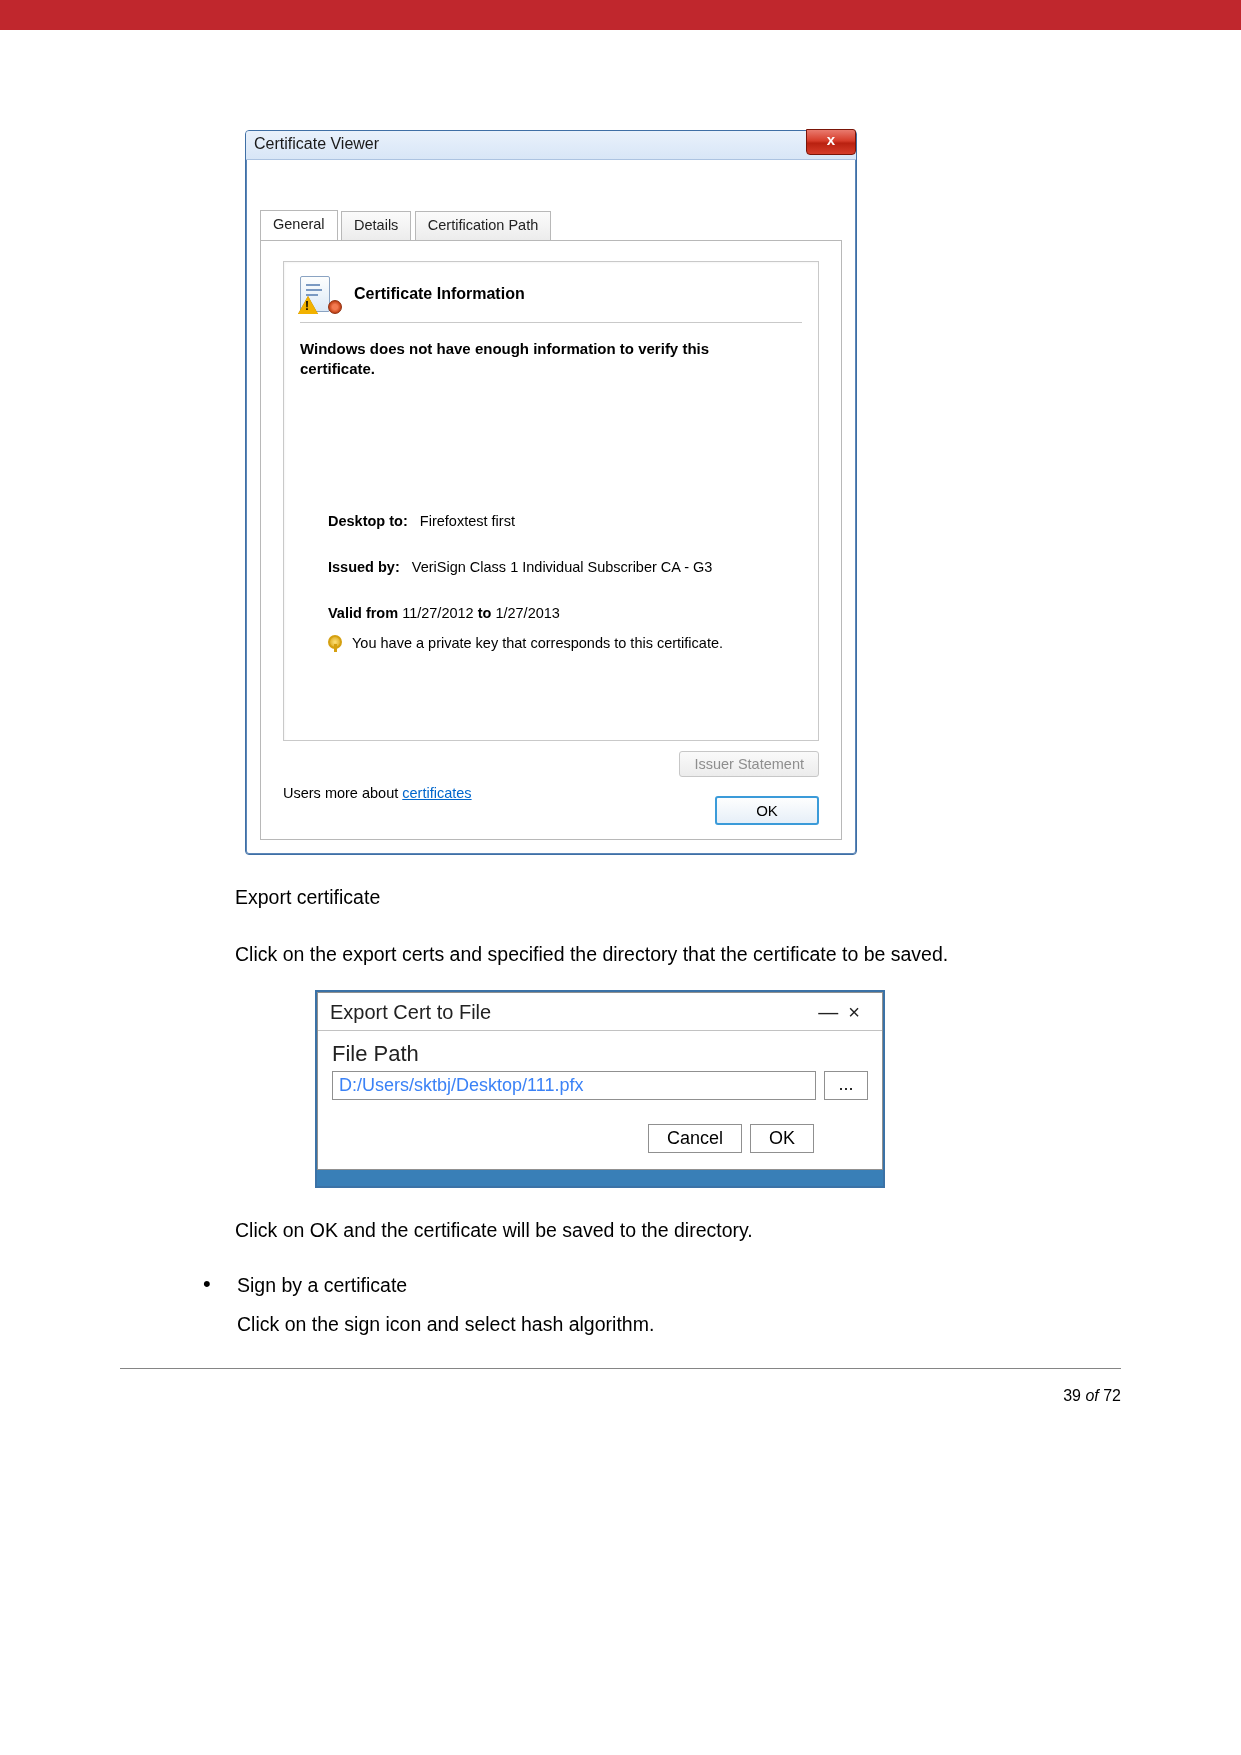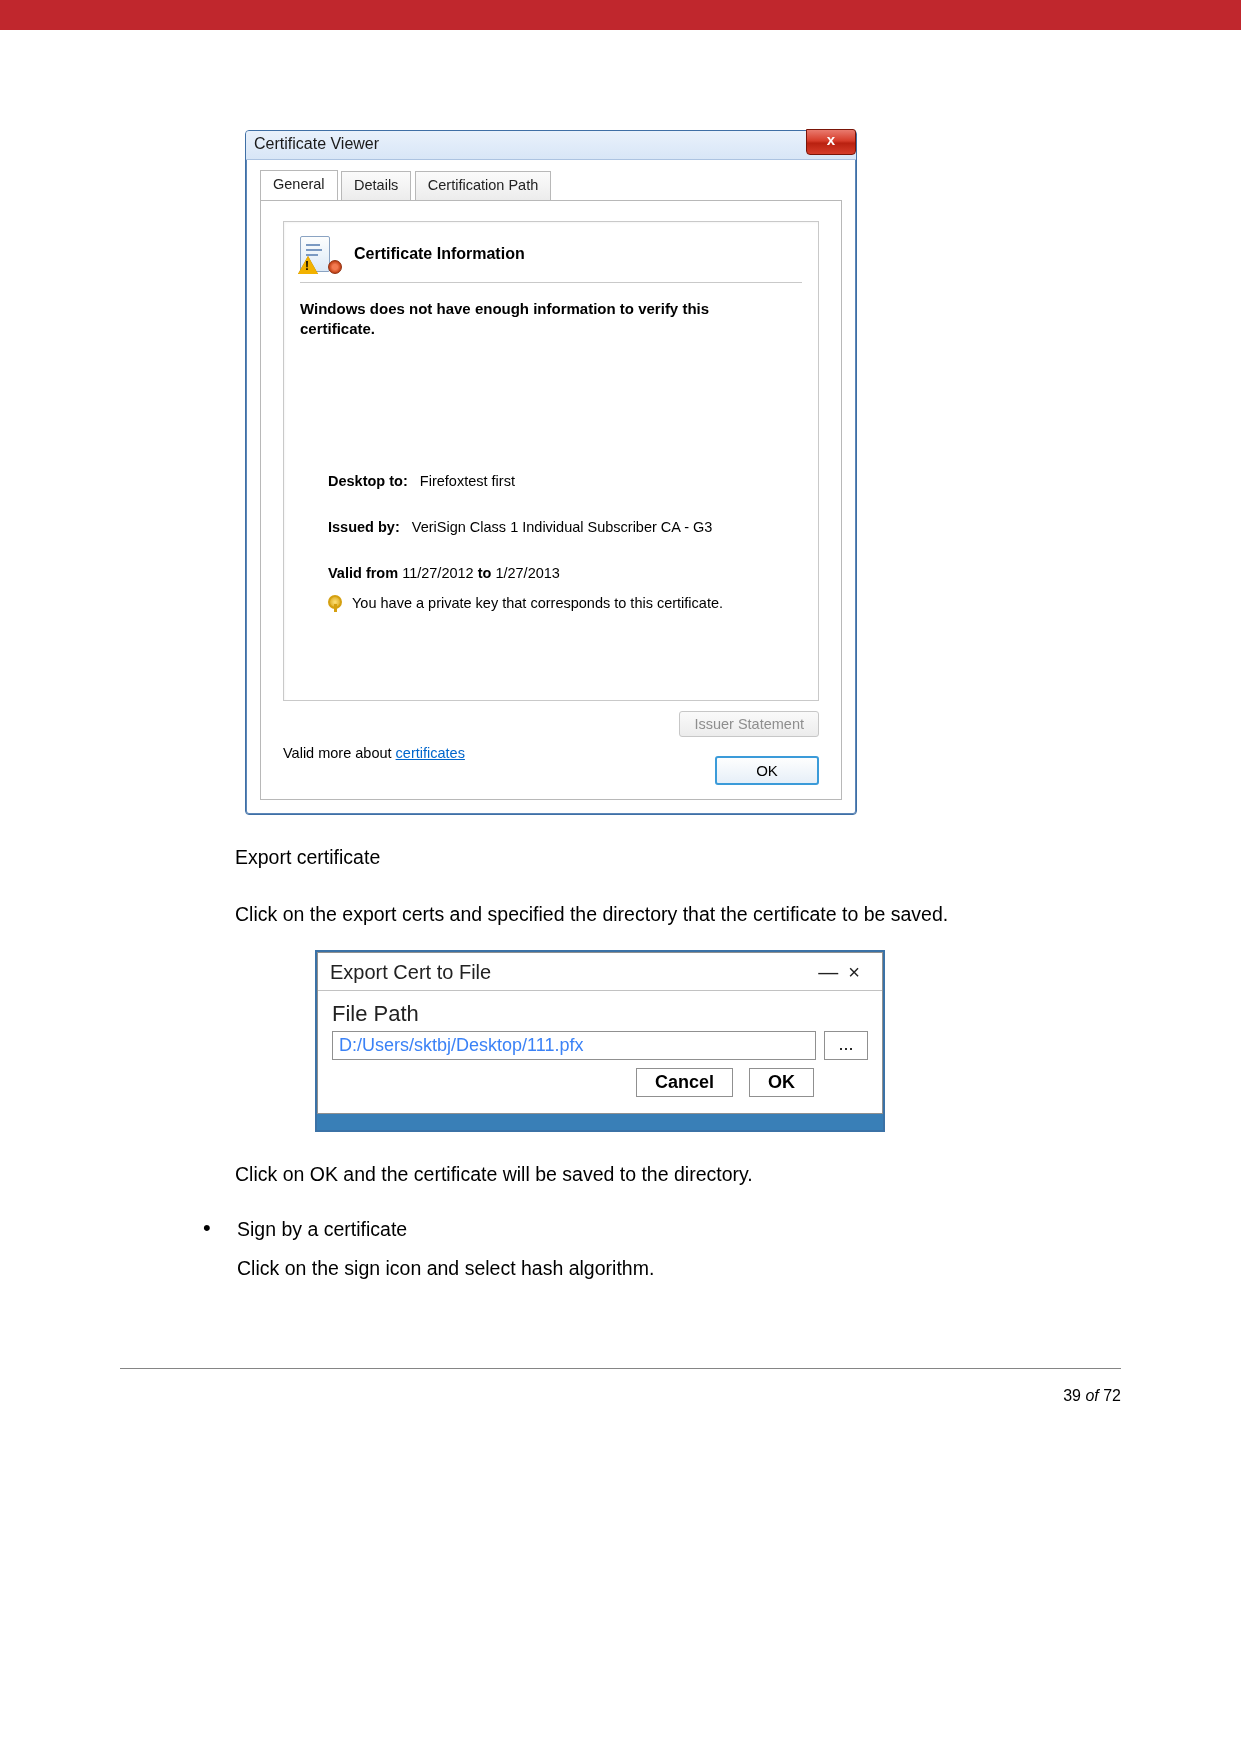--- a/index.html
+++ b/index.html
@@ -72,20 +72,21 @@
     line-height: 20px;
     font-weight: bold;
     font-size: 15px;
   }
   .win7-close span {
     display: inline-block;
   }
   .win7-dialog-body {
     padding: 10px 14px 14px 14px;
     font-family: "Segoe UI", Tahoma, sans-serif;
+    margin-top: 40px;
   }
 
   
   .tabstrip {
     position: relative;
     height: 30px;
   }
   .tab {
     display: inline-block;
     padding: 5px 12px 7px 12px;
@@ -349,24 +350,23 @@
     width: 42px;
     border: 1px solid #909090;
     text-align: center;
     font-size: 18px;
     padding: 2px 0;
     background: #fff;
   }
   .export-btnrow {
     display: flex;
     justify-content: flex-end;
-    gap: 16px;
-    margin-top: 8px;
+    gap: 8px;
+    margin-top: 24px;
     padding-right: 54px;
-    font-weight: bold;
   }
   .export-btn {
     border: 1px solid #909090;
     padding: 3px 18px;
     font-size: 18px;
     background: #fff;
   }
   .export-bottombar {
     height: 16px;
     background: #397fb7;
@@ -483,21 +483,21 @@
                     <div class="key-stem"></div>
                 </div>
                 <span>You have a private key that corresponds to this certificate.</span>
               </div>
             </div>
           </div>
 
           <div class="issuer-btn">Issuer Statement</div>
 
           <div class="learn-line">
-            <span>Valid more about </span><a href="#">certificates</a>
+            <span>Users more about </span><a href="#">certificates</a>
           </div>
 
           <div class="ok-btn">OK</div>
         </div>
       </div>
     </div>
 
     <div class="body-text">
       <p class="body-para">Export certificate</p>
       <p class="body-para">Click on the export certs and specified the directory that the certificate to be saved.</p>

